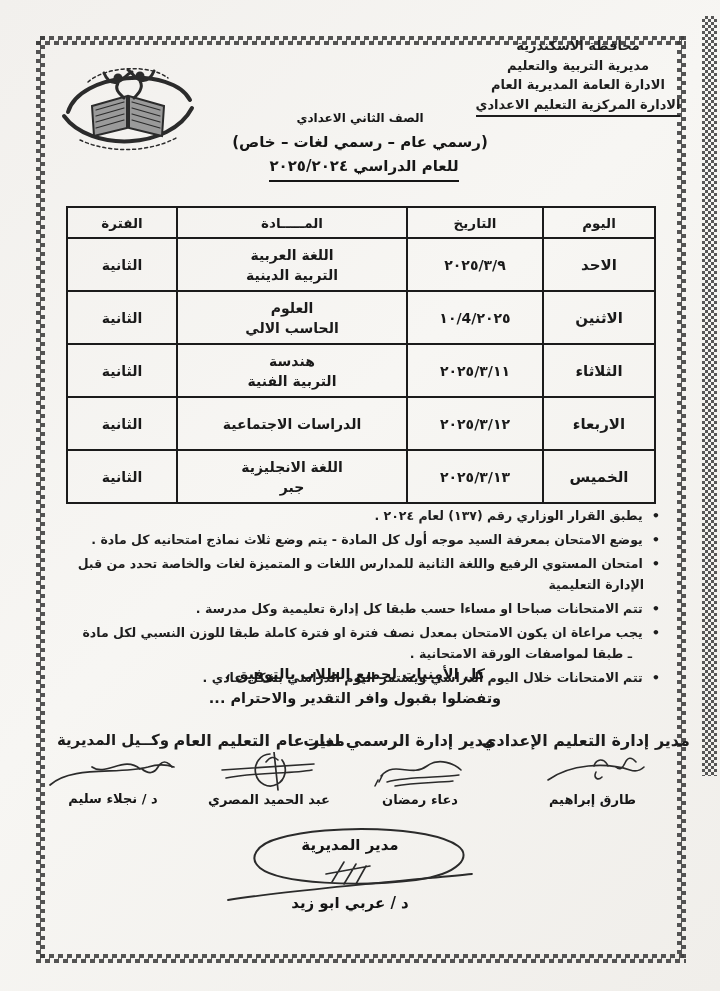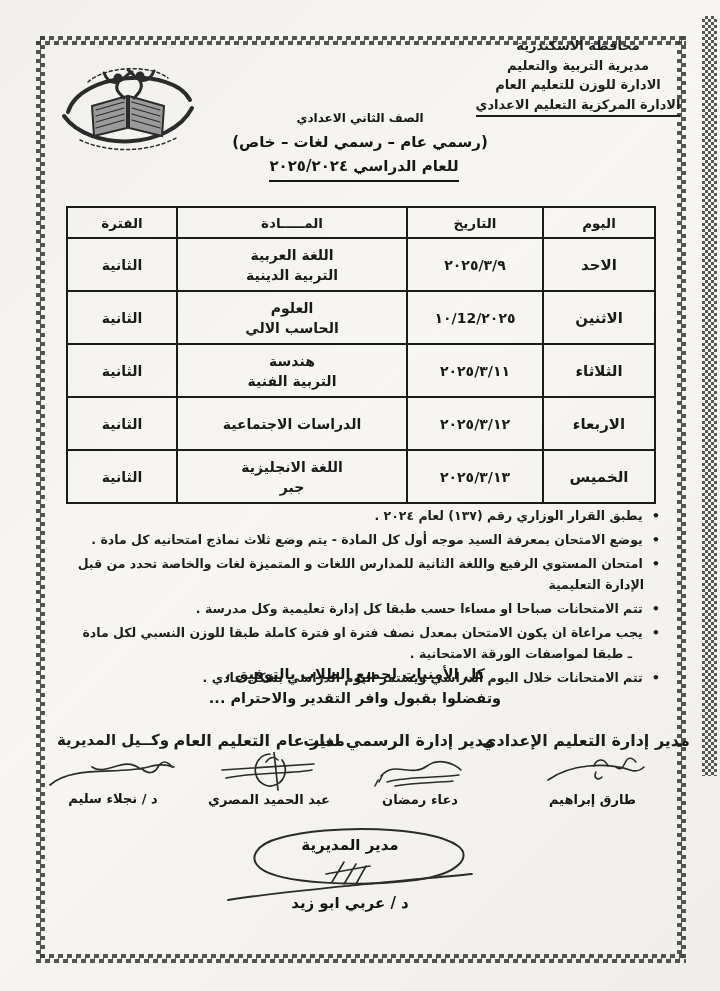--- a/index.html
+++ b/index.html
@@ -114,21 +114,21 @@
 
   <div class="chain top"></div>
   <div class="chain left"></div>
   <div class="chain bottom"></div>
   <div class="chain right"></div>
   <div class="ribbon"></div>
 
   <div class="letterhead">
     <div>محافظة الاسكندرية</div>
     <div>مديرية التربية والتعليم</div>
-    <div>الادارة للوزن للتعليم العام</div>
+    <div>الادارة العامة المديرية العام</div>
     <div><span class="u">الادارة المركزية التعليم الاعدادي</span></div>
   </div>
 
   <svg class="logo" viewBox="0 0 148 118">
     <path class="ink" d="M14,64 C26,24 118,18 136,52" stroke-width="4"></path>
     <path class="ink" d="M10,68 C36,104 116,102 138,60" stroke-width="4"></path>
     <path d="M38,58 L73,48 L73,80 L40,88 Z" fill="#9a9a9a" stroke="#2b2b2b" stroke-width="2"></path>
     <path d="M110,58 L75,48 L75,80 L108,88 Z" fill="#9a9a9a" stroke="#2b2b2b" stroke-width="2"></path>
     <path class="ink" d="M42,62 L70,54 M42,68 L70,60 M42,74 L70,66 M42,80 L70,72" stroke-width="1.2" stroke="#f2f0ed"></path>
     <path class="ink" d="M106,62 L78,54 M106,68 L78,60 M106,74 L78,66 M106,80 L78,72" stroke-width="1.2" stroke="#f2f0ed"></path>
@@ -164,21 +164,21 @@
       <td class="day">الاحد</td>
       <td class="date">٢٠٢٥/٣/٩</td>
       <td class="subj">
         <div>اللغة العربية</div>
         <div>التربية الدينية</div>
       </td>
       <td class="per">الثانية</td>
     </tr>
     <tr>
       <td class="day">الاثنين</td>
-      <td class="date">٢٠٢٥/12/١٠</td>
+      <td class="date">٢٠٢٥/4/١٠</td>
       <td class="subj">
         <div>العلوم</div>
         <div>الحاسب الالي</div>
       </td>
       <td class="per">الثانية</td>
     </tr>
     <tr>
       <td class="day">الثلاثاء</td>
       <td class="date">٢٠٢٥/٣/١١</td>
       <td class="subj">

